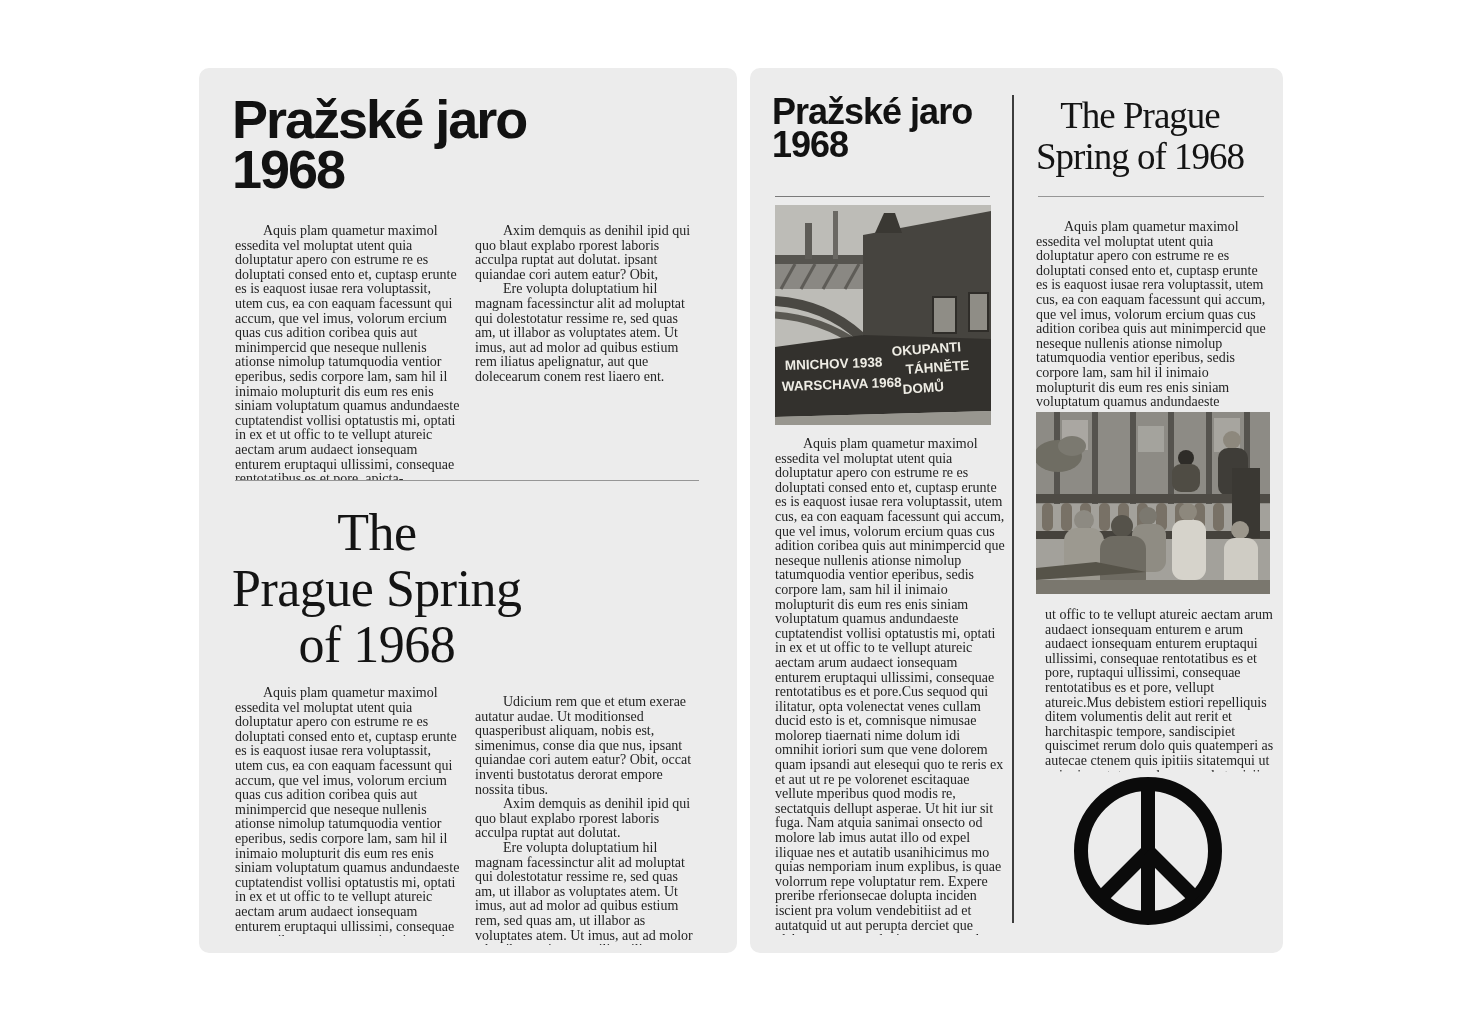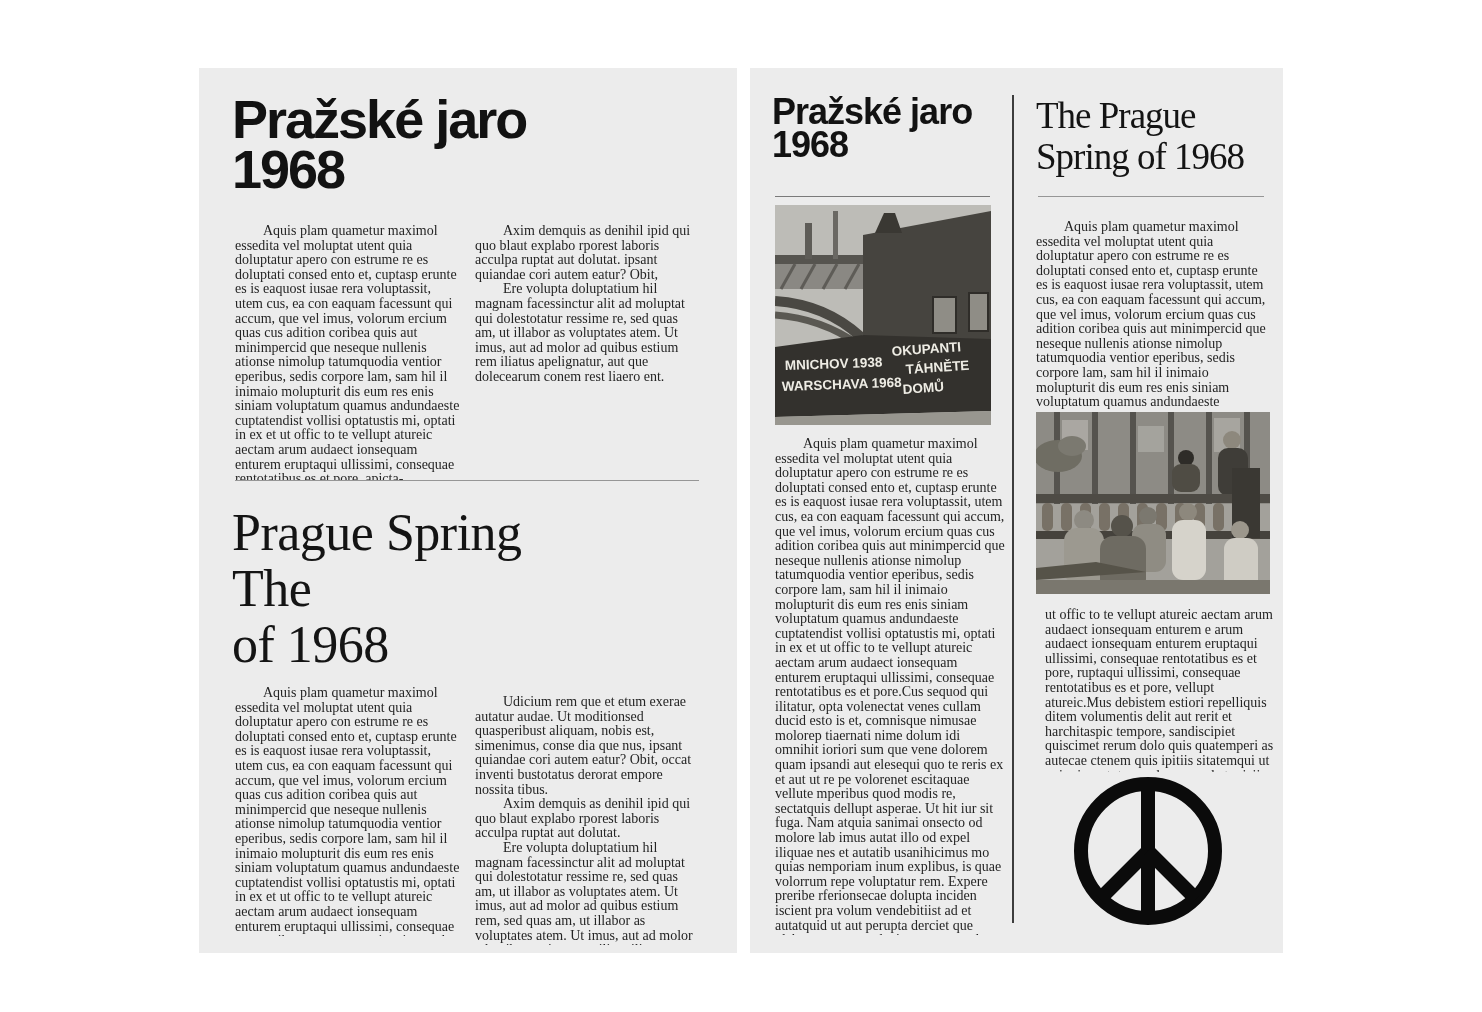--- a/index.html
+++ b/index.html
@@ -1,32 +1,32 @@
 <!DOCTYPE html>
 <html><head>
 <meta charset="utf-8">
 <style>
   html,body { margin:0; padding:0; background:#ffffff; }
   #canvas {
     position:relative; width:1482px; height:1012px; background:#ffffff;
     font-family:"Liberation Serif", serif; color:#222; overflow:hidden;
   }
-  .page { position:absolute; top:68px; height:885px; background:#ececec; }
+  .page { position:absolute; top:68px; height:885px; background:#ececec;border-radius:10px; }
   #page-left  { left:199px; width:538px; }
   #page-right { left:750px; width:533px; }
   .abs { position:absolute; }
 
   .sans-title {
     font-family:"Liberation Sans", sans-serif; font-weight:bold; color:#121212;
   }
   .sans-title span { display:block; }
   .title-lg { font-size:54px; line-height:50px; letter-spacing:-2px; }
   .title-sm { font-size:36px; line-height:33px; letter-spacing:-1px; }
 
-  .serif-title { font-family:"Liberation Serif", serif; color:#141414; font-weight:normal; }
+  .serif-title { font-family:"Liberation Serif", serif; color:#141414; font-weight:normal;text-align:center; }
   .serif-title span { display:block; }
   .serif-lg { font-size:52px; line-height:56px; letter-spacing:-0.5px; }
   .serif-sm { font-size:37px; line-height:41px; letter-spacing:-1px; }
 
   .body-col { font-size:14px; line-height:14.6px; color:#242424; overflow:hidden; }
   .body-col p { margin:0; }
   .body-col p.indent { text-indent:28px; }
 
   .rule { position:absolute; height:1px; background:#969696; }
   .vdivider { position:absolute; width:1.5px; background:#3d3d3d; }
@@ -54,22 +54,22 @@
     </div>
 
     <div class="abs body-col" style="left:276px; top:156px; width:227px; height:256px;">
       <p class="indent">Axim demquis as denihil ipid qui quo blaut explabo rporest laboris acculpa ruptat aut dolutat.  ipsant quiandae cori autem eatur? Obit,</p>
       <p class="indent">Ere volupta doluptatium hil magnam facessinctur alit ad moluptat qui dolestotatur ressime re, sed quas am, ut illabor as voluptates atem. Ut imus, aut ad molor ad quibus estium rem iliatus apelignatur, aut que dolecearum conem rest liaero ent.</p>
     </div>
 
     <div class="rule" style="left:36px; top:412px; width:464px;"></div>
 
     <h2 class="abs serif-title serif-lg" style="left:33px; top:437px; margin:0;">
+      <span>The</span>
       <span>Prague Spring</span>
-      <span>The</span>
       <span>of 1968</span>
     </h2>
 
     <div class="abs body-col" style="left:36px; top:618px; width:227px; height:250px;">
       <p class="indent">Aquis plam quametur maximol essedita vel moluptat utent quia doluptatur apero con estrume re es doluptati consed ento et, cuptasp erunte es is eaquost iusae rera voluptassit, utem cus, ea con eaquam facessunt qui accum, que vel imus, volorum ercium quas cus adition coribea quis aut minimpercid que neseque nullenis ationse nimolup tatumquodia ventior eperibus, sedis corpore lam, sam hil il inimaio molupturit dis eum res enis siniam voluptatum quamus andundaeste cuptatendist vollisi optatustis mi, optati in ex et ut offic to te vellupt atureic aectam arum audaect ionsequam enturem eruptaqui ullissimi, consequae rentotatibus es et pore, apictatiatur ad explab iunt.</p>
     </div>
 
     <div class="abs body-col" style="left:276px; top:618px; width:227px; height:250px;margin-top:9px;">
       <p class="indent">Udicium rem que et etum exerae autatur audae. Ut moditionsed quasperibust aliquam, nobis est, simenimus, conse dia que nus, ipsant quiandae cori autem eatur? Obit, occat inventi bustotatus derorat empore nossita tibus.</p>
       <p class="indent">Axim demquis as denihil ipid qui quo blaut explabo rporest laboris acculpa ruptat aut dolutat.</p>

